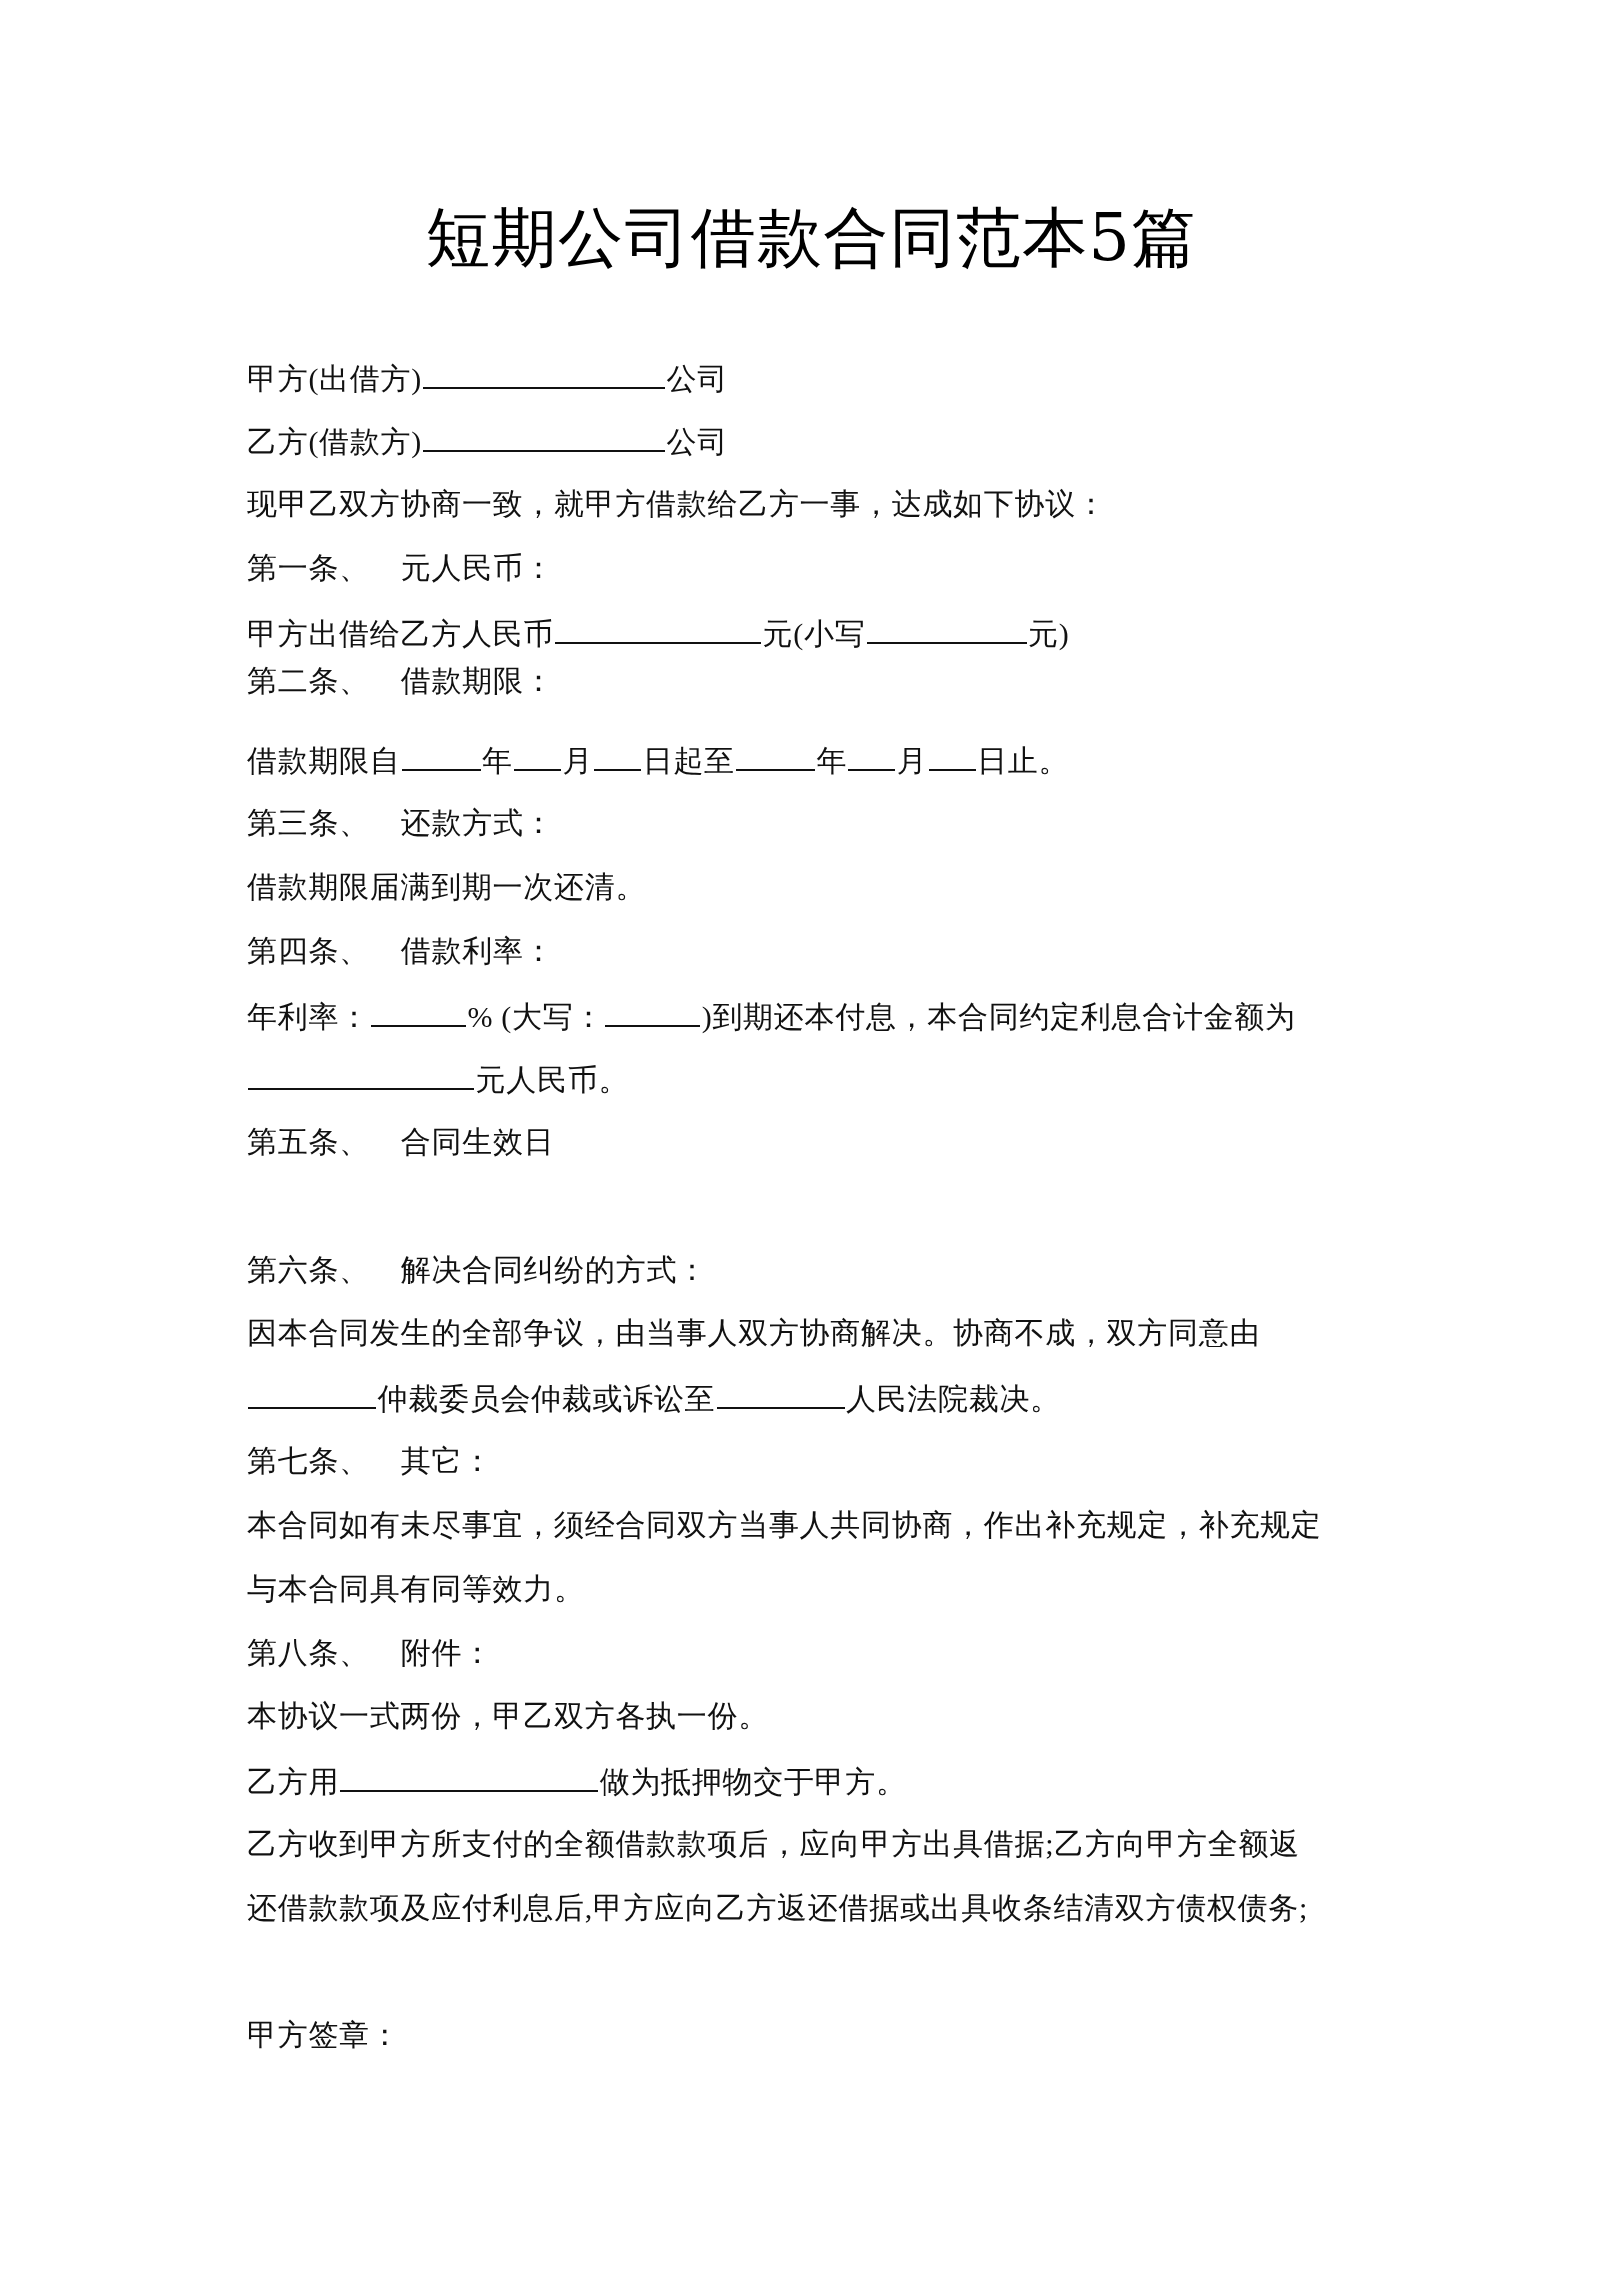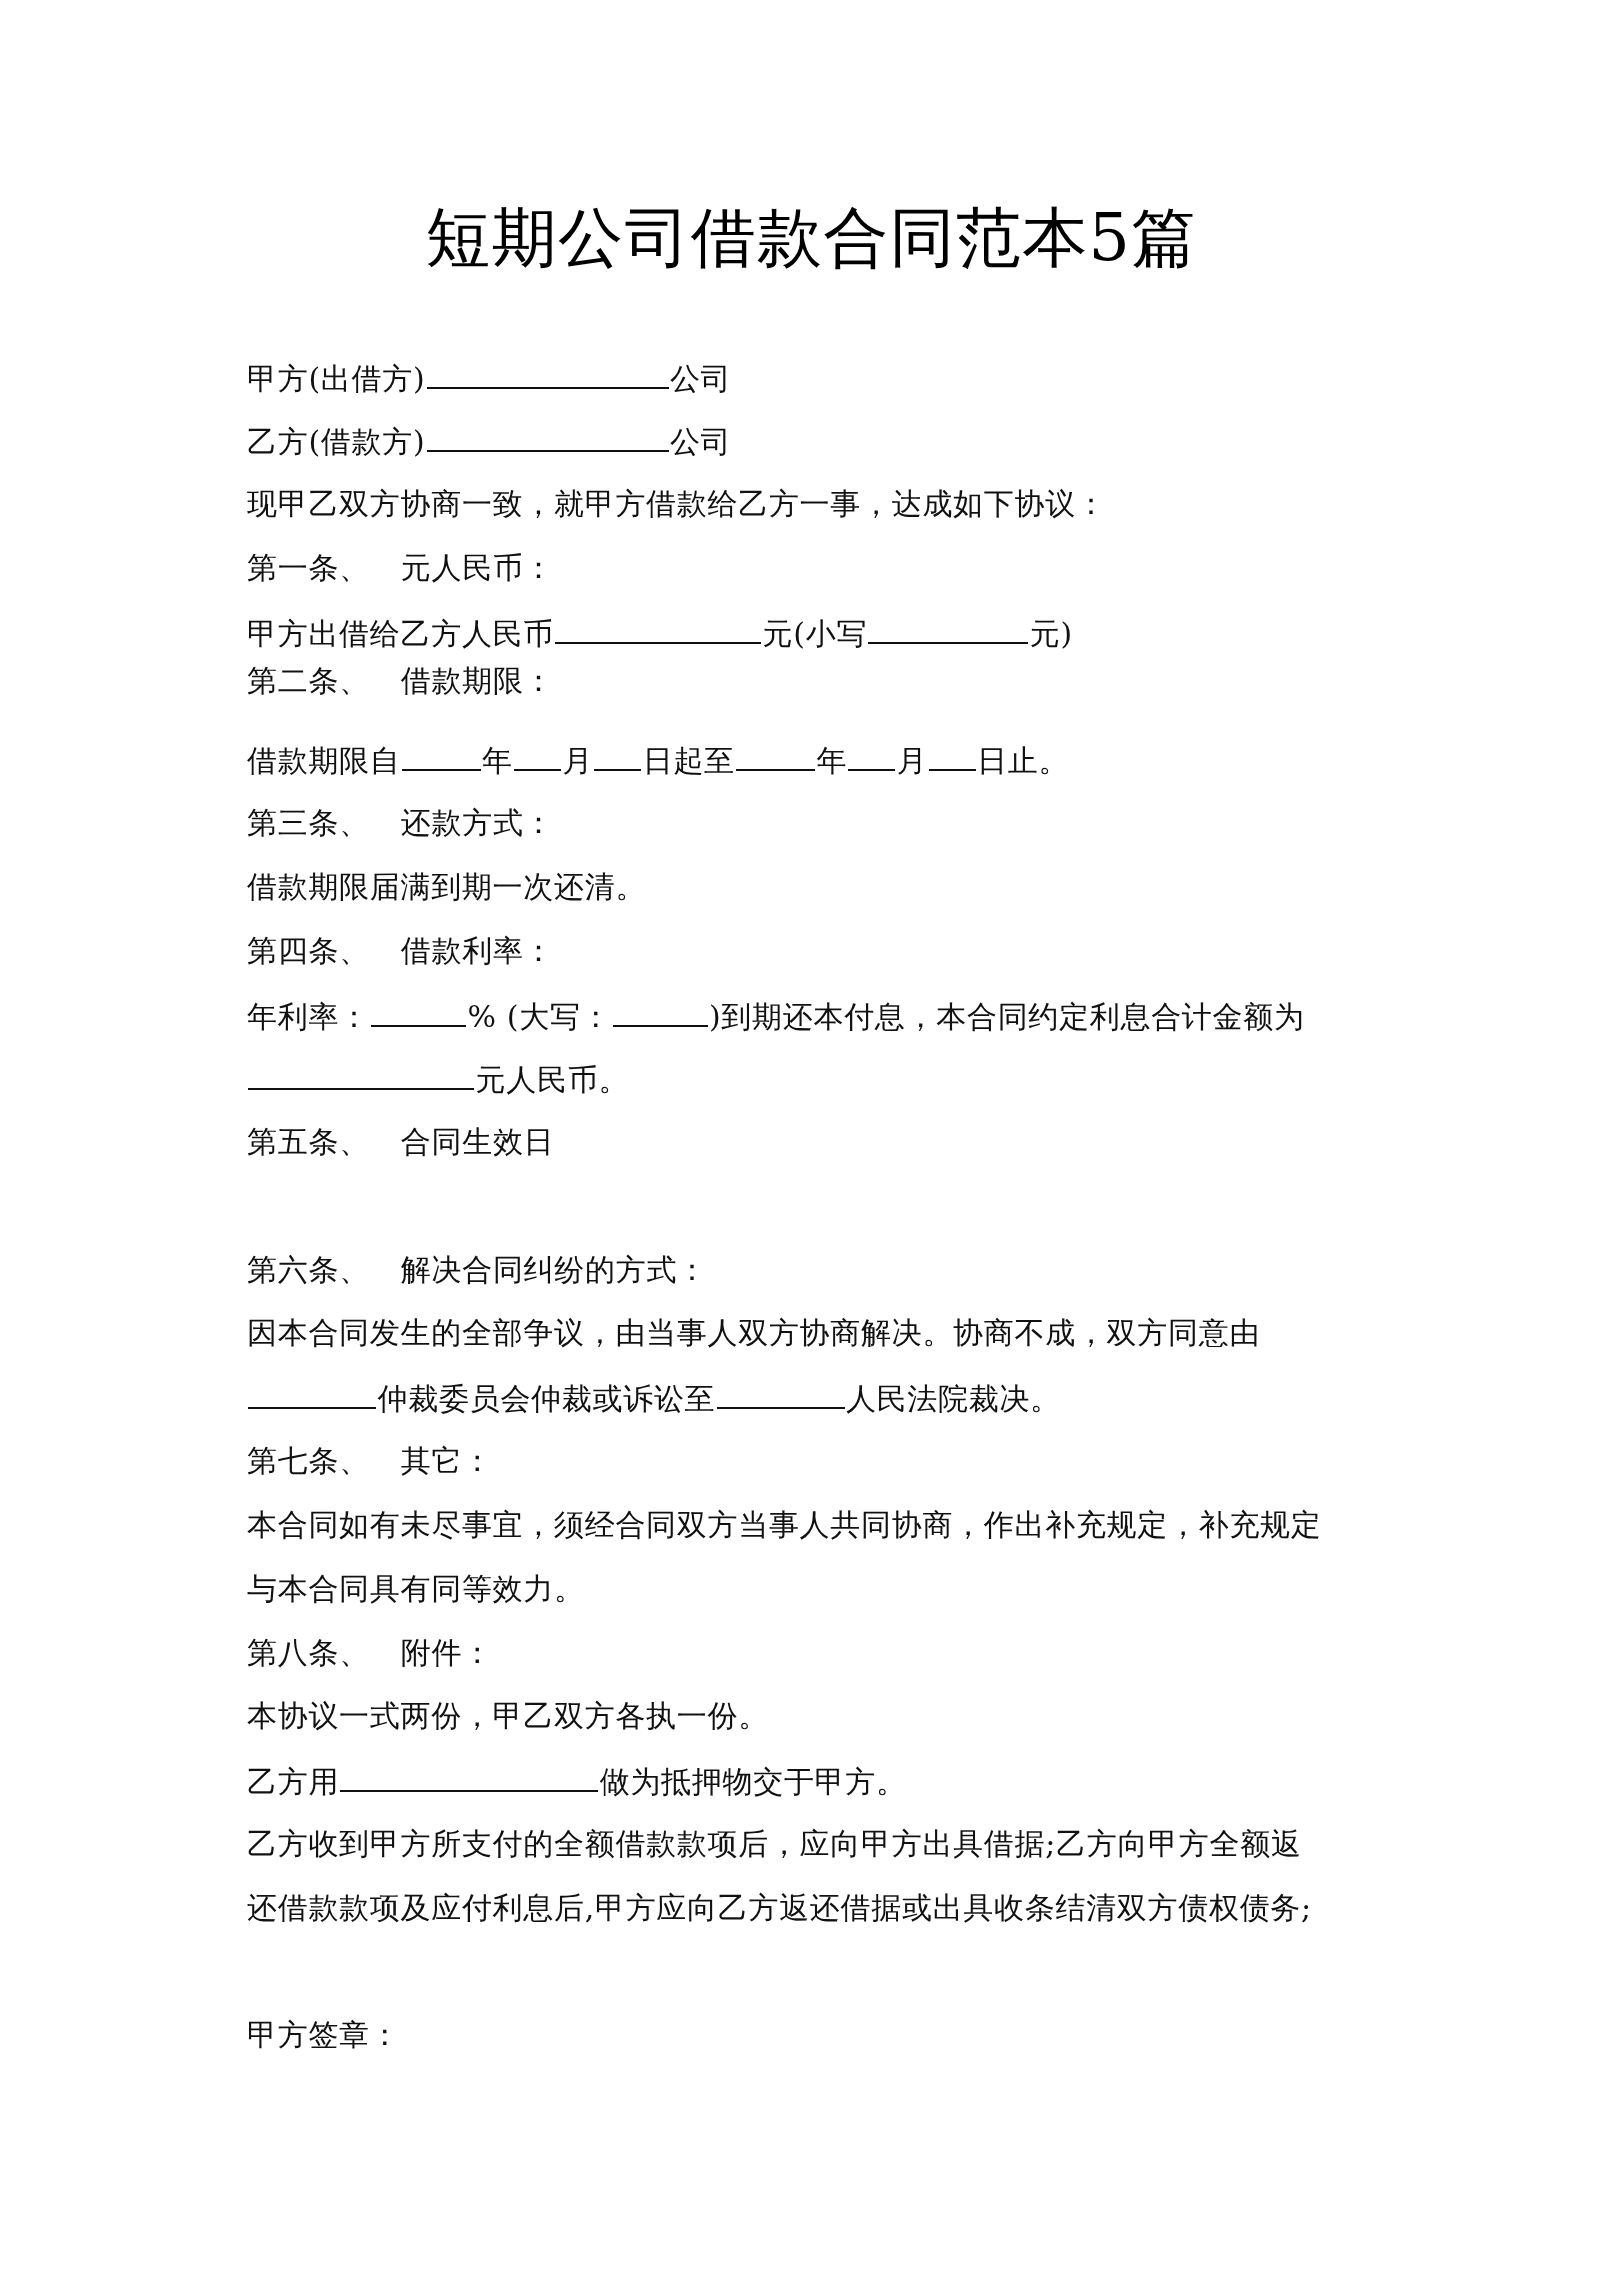--- a/index.html
+++ b/index.html
@@ -1,19 +1,19 @@
 <!DOCTYPE html>
 <html style="font-size:10.5px"><head>
 <meta charset="utf-8">
 <style>
   html, body { margin: 0; padding: 0; background: #ffffff; }
   body { width: 1623px; height: 2295px; position: relative; overflow: hidden; font-family: "DejaVu Serif", "Liberation Serif", serif; color: #111111; }
   .page { position: absolute; left: 0; top: 0; width: 1623px; height: 2295px; background: #ffffff; }
   .title { position: absolute; left: 0; top: 195px; width: 1623px; text-align: center; font-size: 65px; line-height: 85px; letter-spacing: 1.3px; color: #000; }
-  .line { position: absolute; left: 247px; font-size: 30px; line-height: 39px; white-space: nowrap; letter-spacing: 0.7px; }
+  .line { position: absolute; left: 247px; font-size: 30px; line-height: 39px; white-space: nowrap; letter-spacing: 0.7px; font-family: Liberation Serif, serif; }
   .blank { display: inline-block; border-bottom: 2px solid #111; height: 30px; vertical-align: baseline; margin: 0 1.3px; }
   .gap { display: inline-block; width: 31px; }
 </style>
 </head>
 <body>
 
 <div class="page">
   <div class="title">短期公司借款合同范本5篇</div>
 
   <div class="line" style="top:357px">

